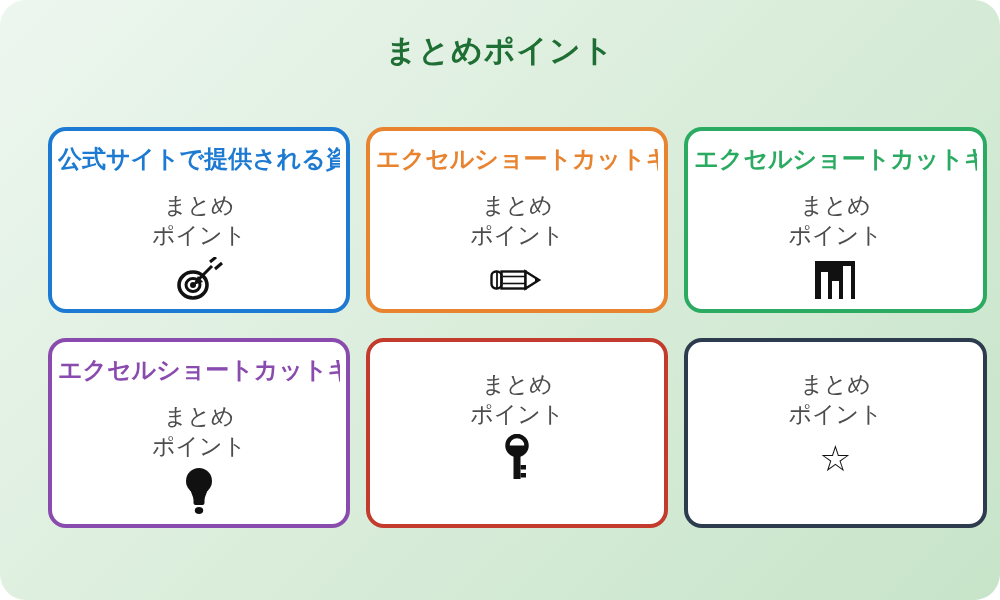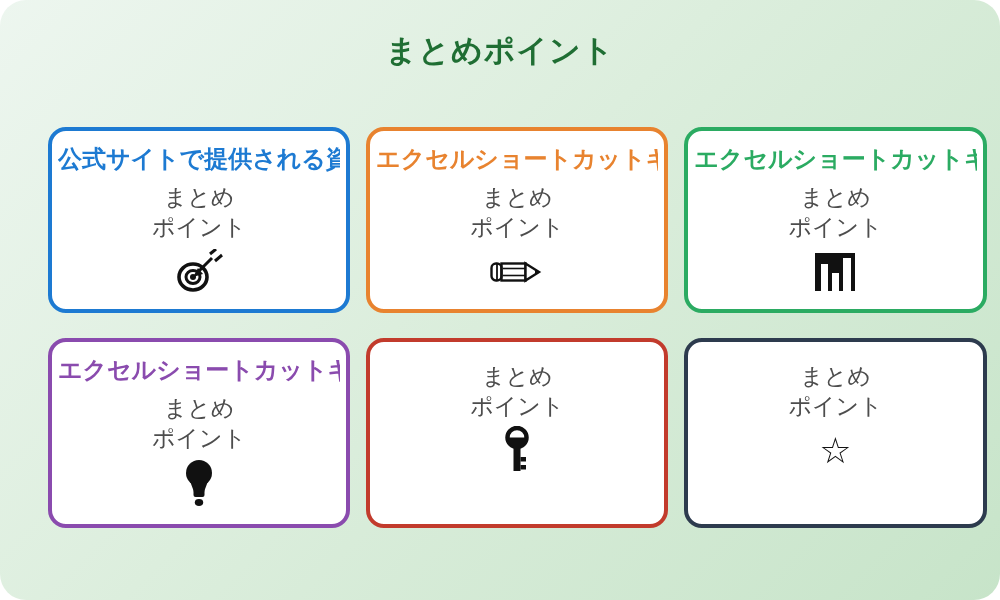--- a/index.html
+++ b/index.html
@@ -36,21 +36,21 @@
   }
   .card-title {
     color:var(--accent);
     font-size:24px; font-weight:bold;
     white-space:nowrap;
     text-align:center;
     max-width:96%;
     overflow:hidden;
   }
   .card-body {
-    margin-top:8px;
+    margin-top:16px;
     text-align:center;
     font-size:23px;
     color:#4d4d4d;
     line-height:1.3;
   }
   .card-icon {
     margin-top:4px;
     height:50px;
     display:flex; align-items:center; justify-content:center;
   }

